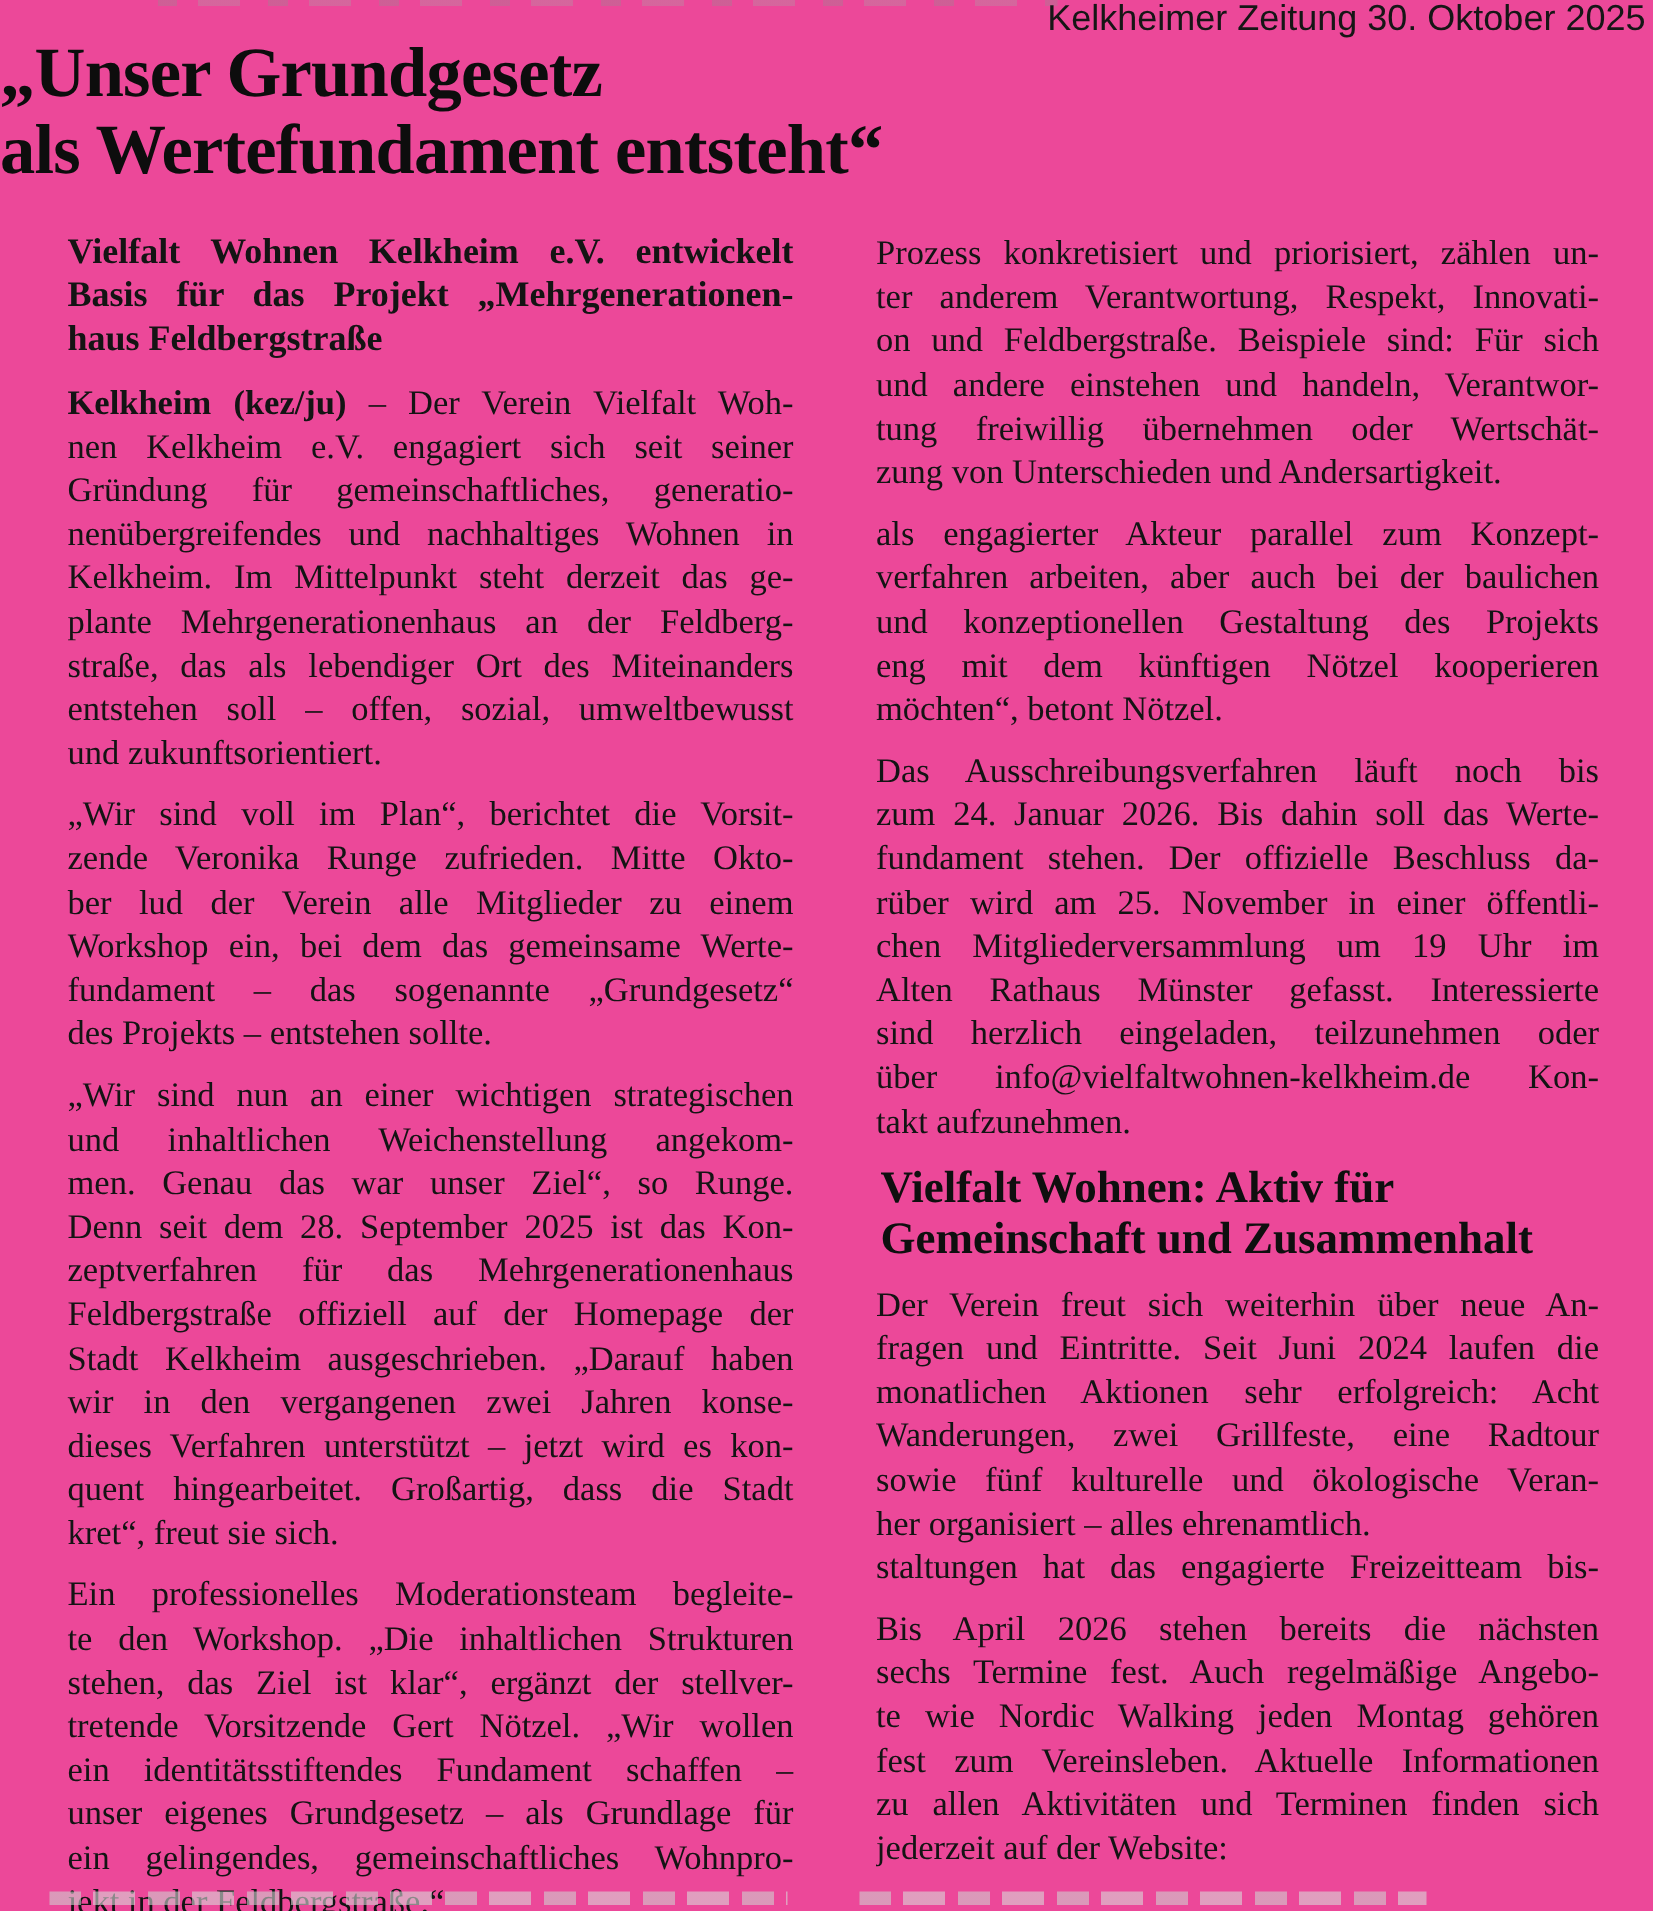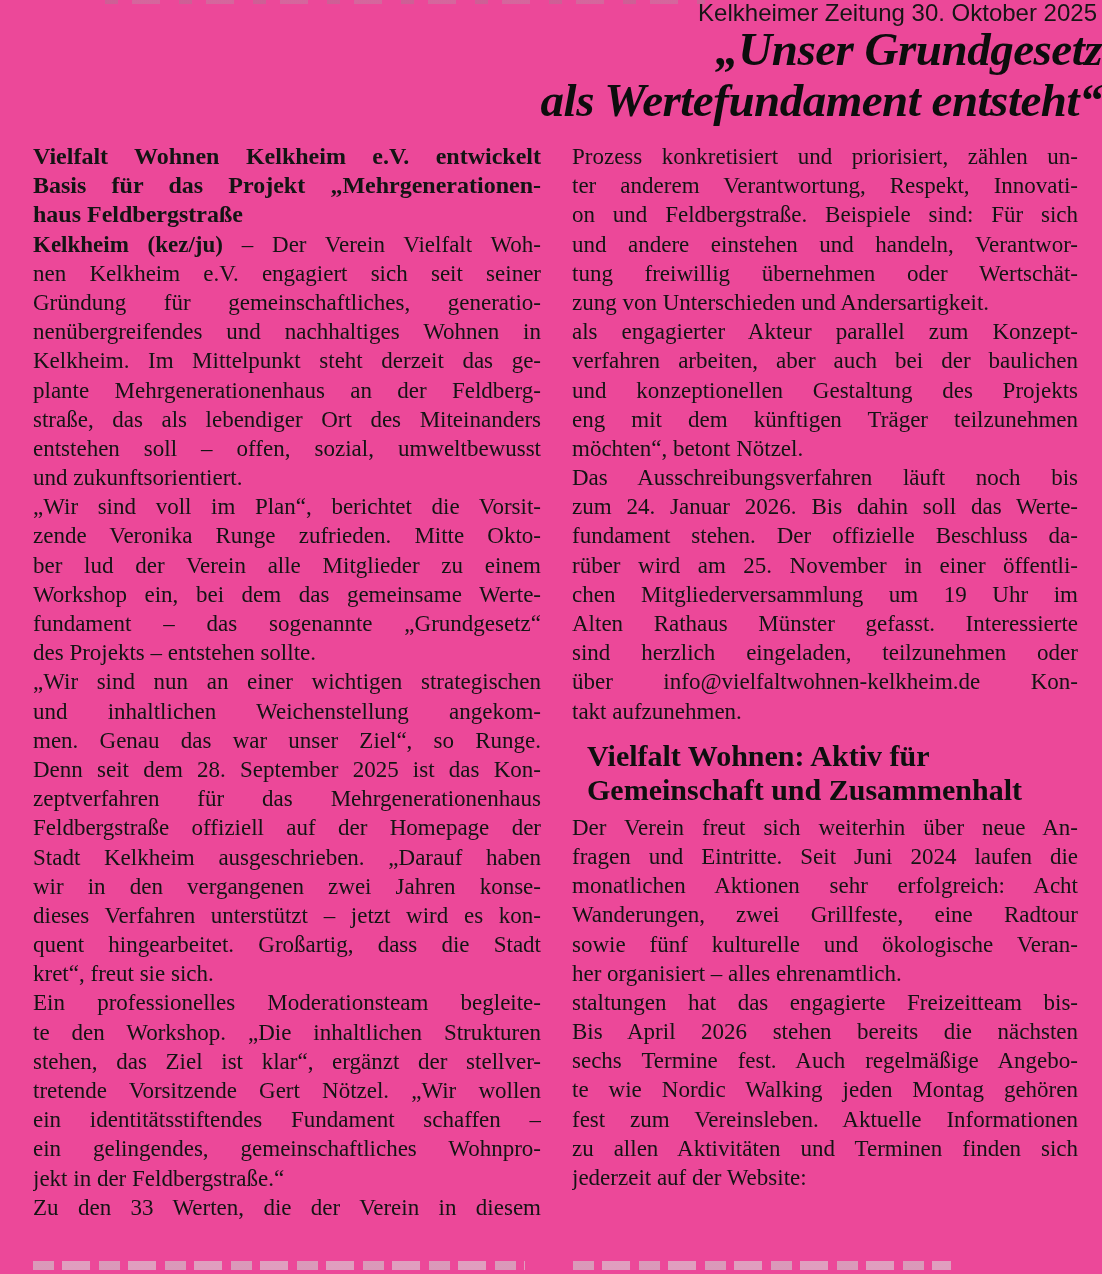--- a/index.html
+++ b/index.html
@@ -21,41 +21,40 @@
     font-family:"Liberation Sans",sans-serif;
     font-size:24px;line-height:26px;
     color:#161616;
     white-space:nowrap;
   }
   
   .headline{
     position:absolute;
     top:24px;left:0;width:100%;
     margin:0;
-    text-align:right;
+    text-align:left;
     font-family:"Liberation Serif","DejaVu Serif",serif;
     font-weight:bold;
     font-size:47px;line-height:51px;
     letter-spacing:-0.5px;
     color:#0d0d0d;
-    font-style:italic;
   }
   .hl-line{display:block;}
   
   .col{
     position:absolute;
     top:142px;
     font-family:"Liberation Serif","DejaVu Serif",serif;
     font-size:23px;
     line-height:29.2px;
     color:#141414;
   }
   .col-left{left:33px;width:508px;}
   .col-right{left:572px;width:506px;}
-  .para{margin:0;padding:0;font-family:Liberation Serif, serif;}
+  .para{margin:12px;padding:0;font-family:Liberation Serif, serif;}
   .tline{
     height:29.2px;
     overflow:hidden;
     text-align:justify;
     text-align-last:justify;
   }
   .tline.lastline{
     text-align-last:left;
   }
   .subhead1 .tline{
@@ -140,20 +139,21 @@
         <div class="tline">dieses Verfahren unterstützt – jetzt wird es kon-</div>
         <div class="tline">quent hingearbeitet. Großartig, dass die Stadt</div>
         <div class="tline lastline">kret“, freut sie sich.</div>
       </div>
       <div class="para">
         <div class="tline">Ein professionelles Moderationsteam begleite-</div>
         <div class="tline">te den Workshop. „Die inhaltlichen Strukturen</div>
         <div class="tline">stehen, das Ziel ist klar“, ergänzt der stellver-</div>
         <div class="tline">tretende Vorsitzende Gert Nötzel. „Wir wollen</div>
         <div class="tline">ein identitätsstiftendes Fundament schaffen –</div>
+        <div class="tline">unser eigenes Grundgesetz – als Grundlage für</div>
         <div class="tline">ein gelingendes, gemeinschaftliches Wohnpro-</div>
         <div class="tline lastline">jekt in der Feldbergstraße.“</div>
       </div>
       <div class="para">
         <div class="tline">Zu den 33 Werten, die der Verein in diesem</div>
       </div>
     </div>
 
   <div class="col col-right">
     <div>
@@ -162,21 +162,21 @@
           <div class="tline">ter anderem Verantwortung, Respekt, Innovati-</div>
           <div class="tline">on und Feldbergstraße. Beispiele sind: Für sich</div>
           <div class="tline">und andere einstehen und handeln, Verantwor-</div>
           <div class="tline">tung freiwillig übernehmen oder Wertschät-</div>
           <div class="tline lastline">zung von Unterschieden und Andersartigkeit.</div>
         </div>
         <div class="para">
           <div class="tline">als engagierter Akteur parallel zum Konzept-</div>
           <div class="tline">verfahren arbeiten, aber auch bei der baulichen</div>
           <div class="tline">und konzeptionellen Gestaltung des Projekts</div>
-          <div class="tline">eng mit dem künftigen Träger teilzunehmen</div>
+          <div class="tline">eng mit dem künftigen Nötzel kooperieren</div>
           <div class="tline lastline">möchten“, betont Nötzel.</div>
         </div>
         <div class="para">
           <div class="tline">Das Ausschreibungsverfahren läuft noch bis</div>
           <div class="tline">zum 24. Januar 2026. Bis dahin soll das Werte-</div>
           <div class="tline">fundament stehen. Der offizielle Beschluss da-</div>
           <div class="tline">rüber wird am 25. November in einer öffentli-</div>
           <div class="tline">chen Mitgliederversammlung um 19 Uhr im</div>
           <div class="tline">Alten Rathaus Münster gefasst. Interessierte</div>
           <div class="tline">sind herzlich eingeladen, teilzunehmen oder</div>

